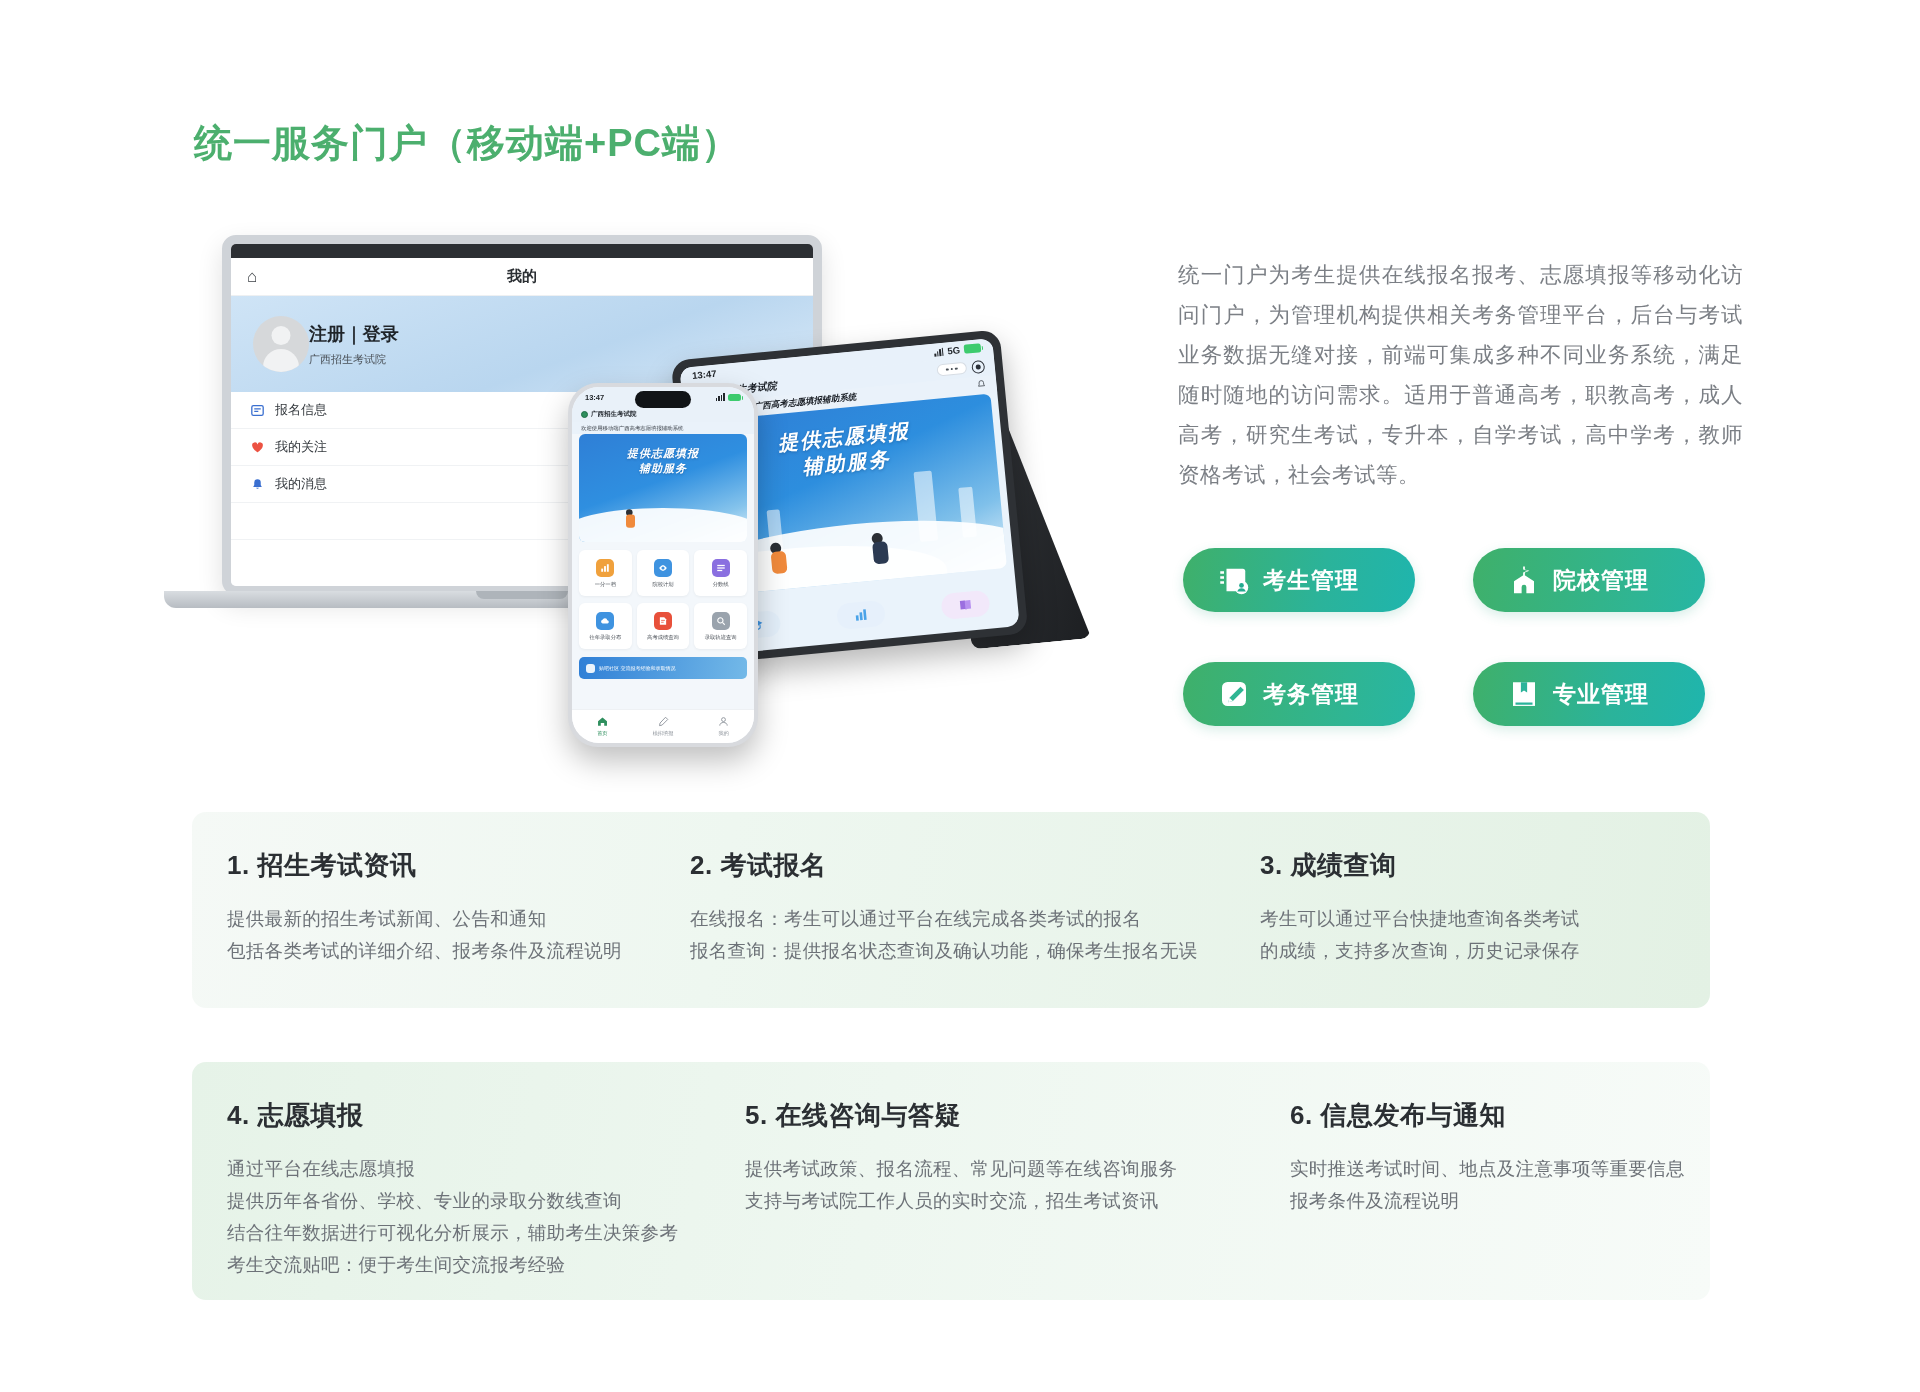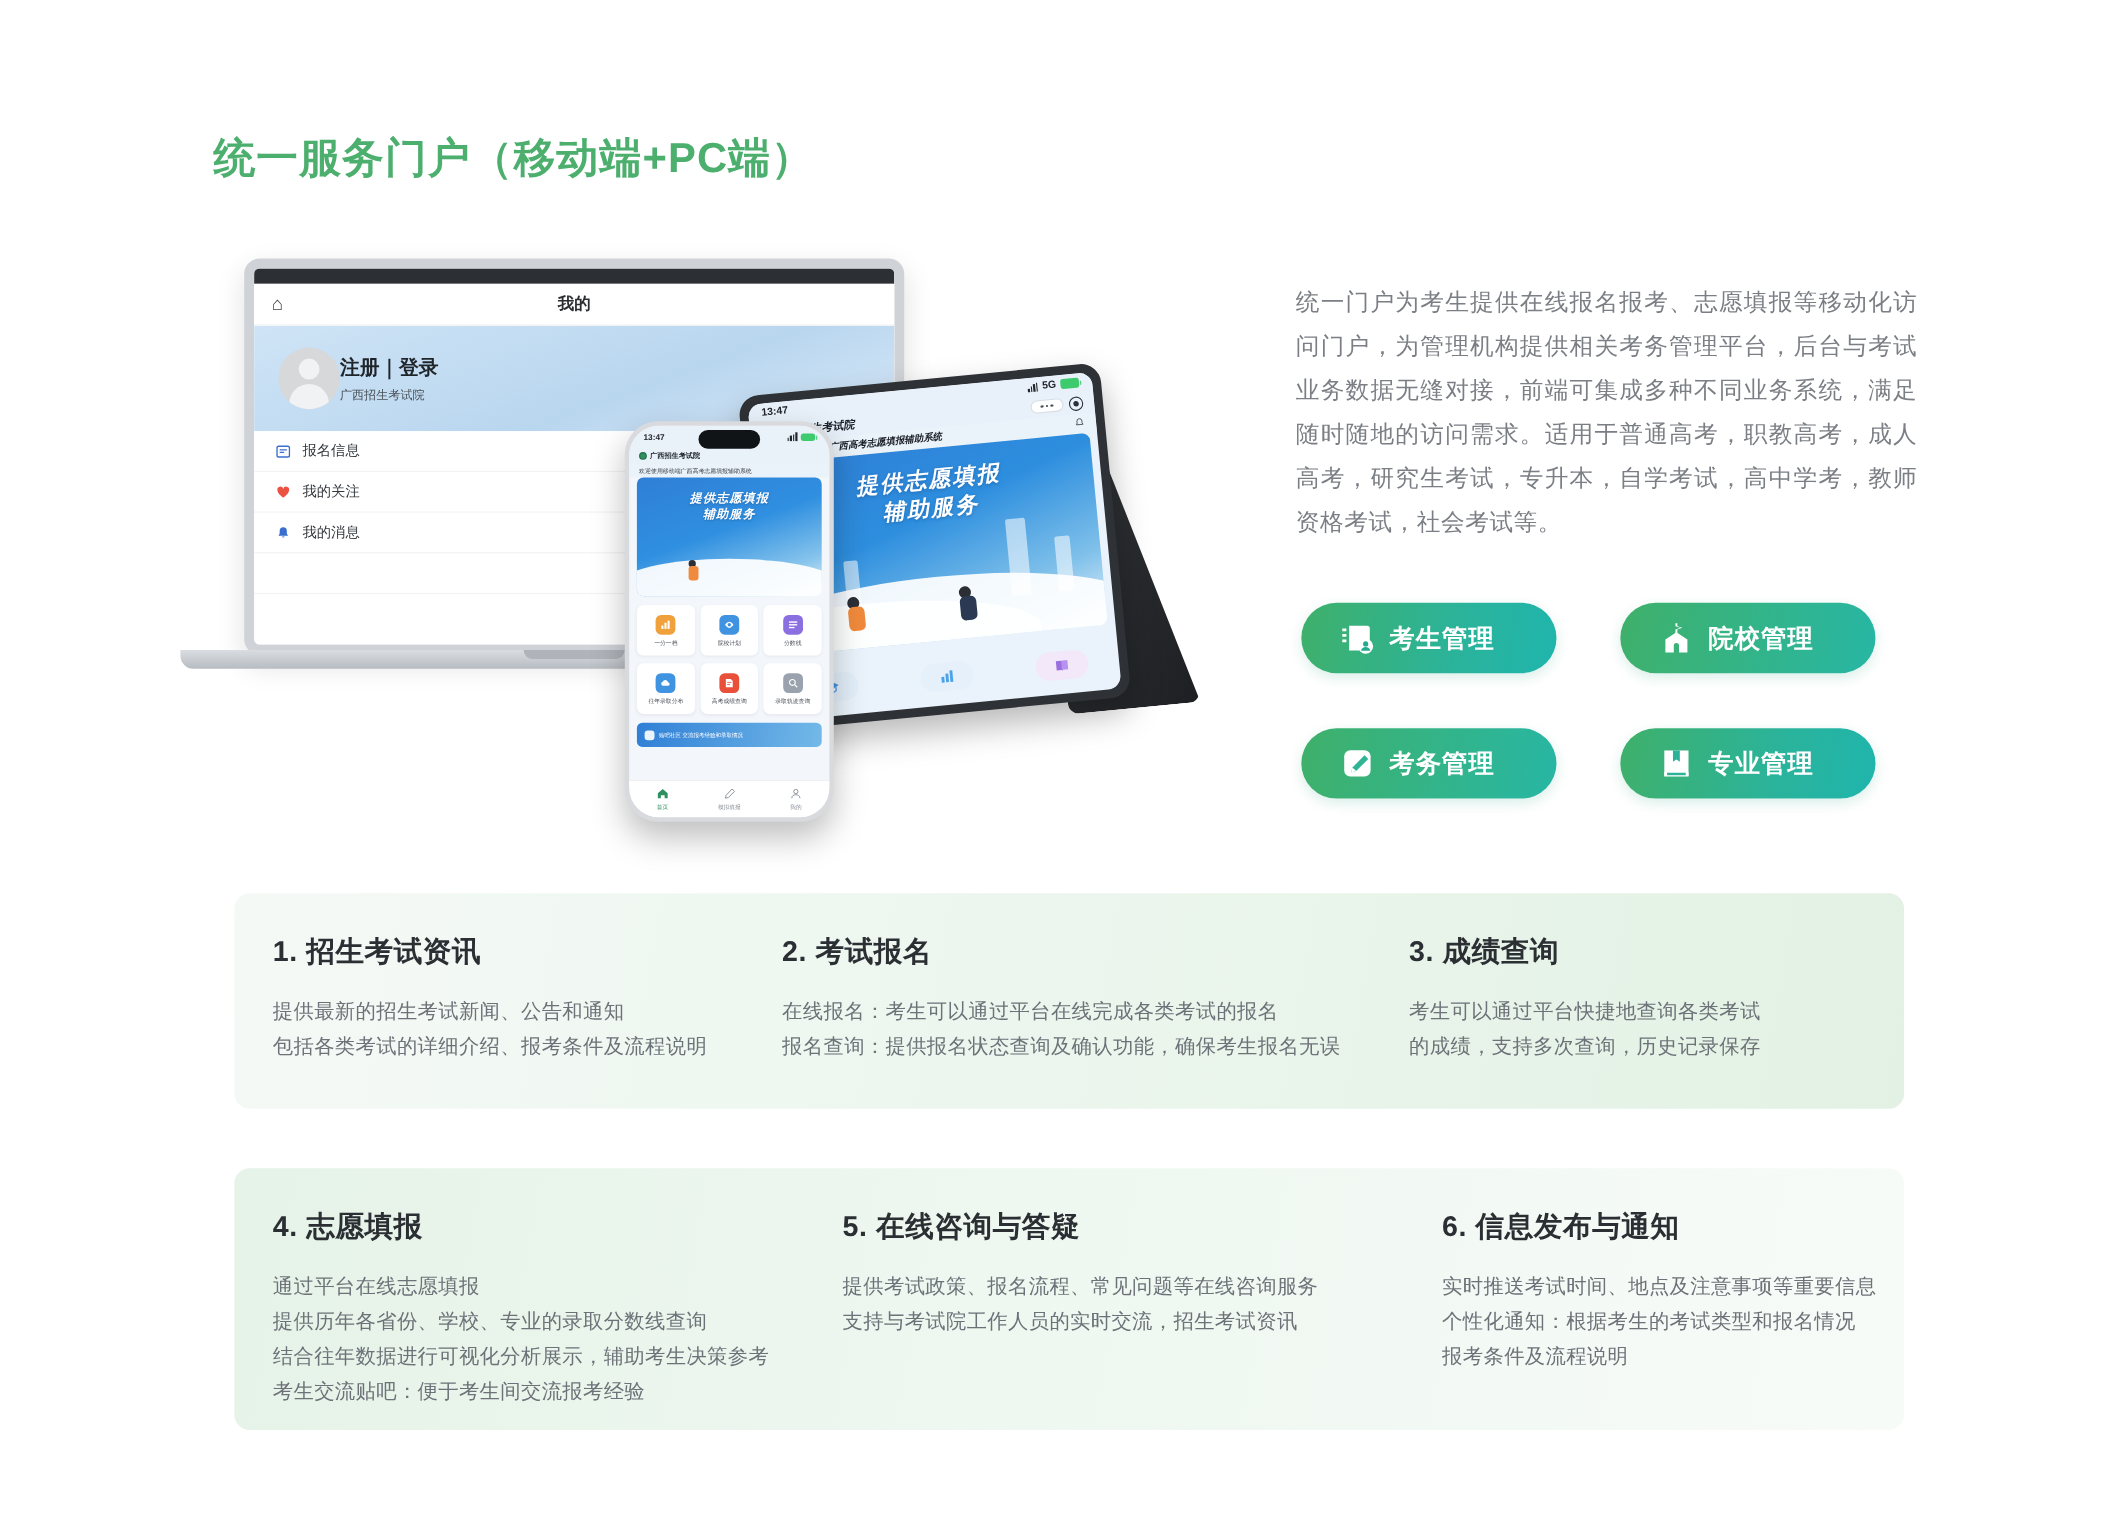--- a/index.html
+++ b/index.html
@@ -40,21 +40,21 @@
     box-shadow: 0 4px 12px rgba(40,160,130,.18);
     cursor: pointer;
   }
   .pill.g1 { background: linear-gradient(100deg,#3fb06a 0%, #2bb39a 60%, #1fb5ad 100%); }
   .pill.g2 { background: linear-gradient(100deg,#3fb06a 0%, #2fb593 70%, #27b6a4 100%); }
   .pill .ic { width:30px; height:30px; flex:0 0 30px; display:block; }
   .pill .ic svg { width:30px; height:30px; display:block; fill:#fff; }
 
   
   .cards-row {
-    position: absolute; left: 213px; width: 1518px;
+    position: absolute; left: 192px; width: 1518px;
     border-radius: 14px; overflow: hidden;
     display: flex;
   }
   .row1 { top: 812px; height: 196px;
     background: linear-gradient(100deg, #f5f9f6 0%, #eef7f0 35%, #e3f1e4 100%); }
   .row2 { top: 1062px; height: 238px;
     background: linear-gradient(100deg, #e6f3e8 0%, #eef7f0 45%, #f7fbf8 100%); }
 
   .card { padding: 36px 0 0 0; position: relative; }
   .card.c1 { width: 485px; padding-left: 35px; }
@@ -573,18 +573,17 @@
       <p>考生交流贴吧：便于考生间交流报考经验</p>
     </div>
     <div class="card c5">
       <h3>5. 在线咨询与答疑</h3>
       <p>提供考试政策、报名流程、常见问题等在线咨询服务</p>
       <p>支持与考试院工作人员的实时交流，招生考试资讯</p>
     </div>
     <div class="card c6">
       <h3>6. 信息发布与通知</h3>
       <p>实时推送考试时间、地点及注意事项等重要信息</p>
-      <p>个性化通知：根据考生的考试类型和报名情况</p>
       <p>报考条件及流程说明</p>
     </div>
   </div>
 
 </div>
 
 </body></html>

